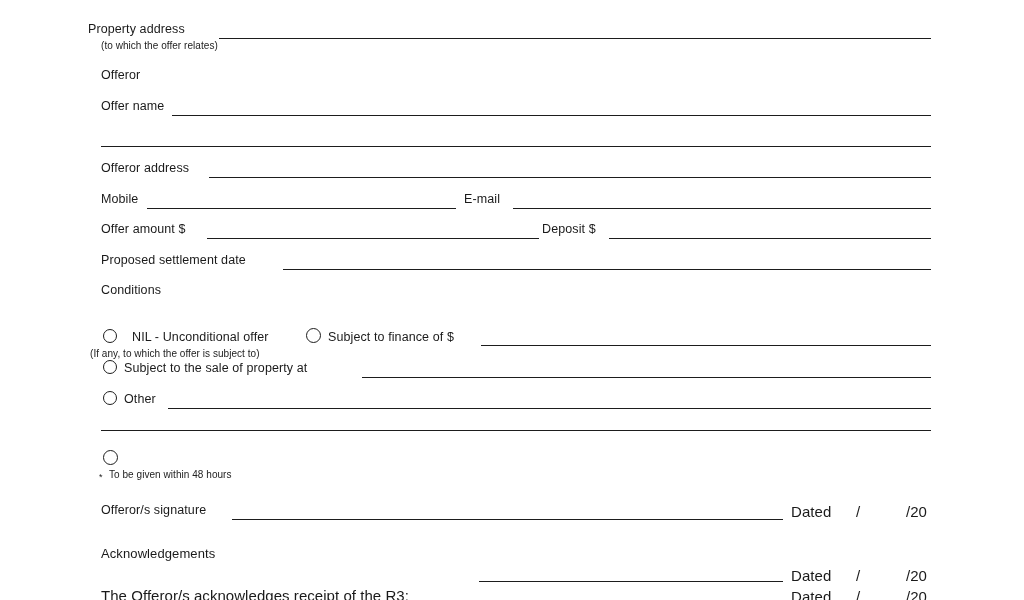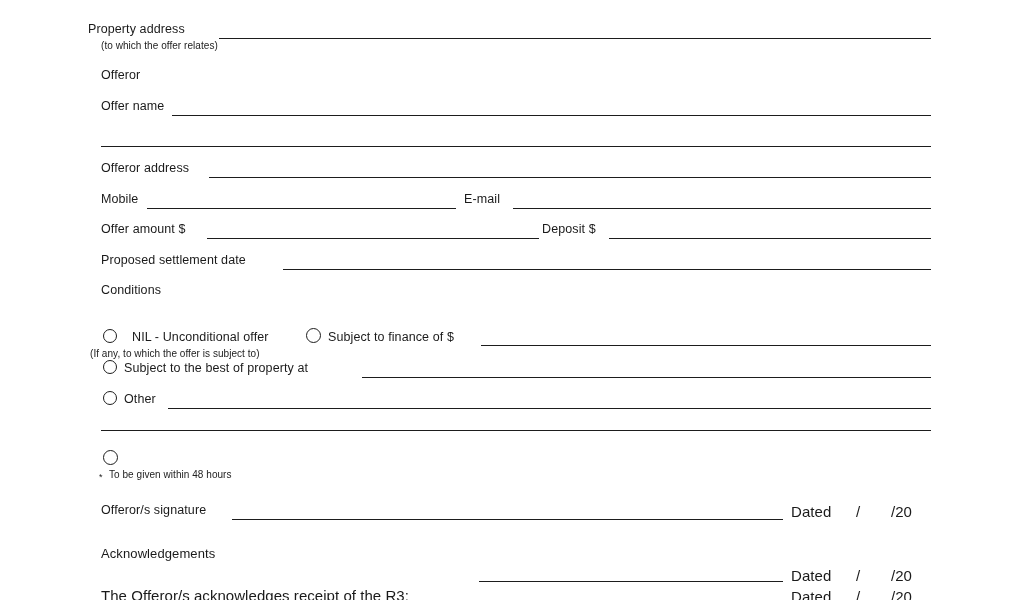--- a/index.html
+++ b/index.html
@@ -74,21 +74,21 @@
   
   .radio {
     position: absolute;
     box-sizing: border-box;
     border: 1.7px solid #1d1d1d;
     border-radius: 50%;
     background: transparent;
   }
   .dated-word { position: absolute; }
   .dated-slash { position: absolute; }
-  .dated-yr { position: absolute; }
+  .dated-yr { position: absolute; margin-left: 15px; }
 
   .footnote-mark {
     position: absolute;
     font-size: 9px;
     line-height: 9px;
   }
 </style>
 </head>
 <body>
 
@@ -128,21 +128,21 @@
   <div class="row lbl-sm" style="left:90px; top:301px;margin-top:48px;">(If any, to which the offer is subject to)</div>
 
   <div class="radio" style="left:103px; top:329px; width:14px; height:14px;"></div>
   <div class="row lbl" style="left:132px; top:330px;">NIL - Unconditional offer</div>
 
   <div class="radio" style="left:306px; top:328px; width:15px; height:15px;"></div>
   <div class="row lbl" style="left:328px; top:330px;">Subject to finance of $</div>
   <div class="rule" style="left:481px; top:345px; width:450px;"></div>
 
   <div class="radio" style="left:103px; top:360px; width:14px; height:14px;"></div>
-  <div class="row lbl" style="left:124px; top:361px;">Subject to the best of property at</div>
+  <div class="row lbl" style="left:124px; top:361px;">Subject to the sale of property at</div>
   <div class="rule" style="left:362px; top:377px; width:569px;"></div>
 
   <div class="radio" style="left:103px; top:391px; width:14px; height:14px;"></div>
   <div class="row lbl" style="left:124px; top:392px;">Other</div>
   <div class="rule" style="left:168px; top:408px; width:763px;"></div>
 
   <div class="rule" style="left:101px; top:430px; width:830px;"></div>
 
   <div class="radio" style="left:103px; top:450px; width:15px; height:15px;"></div>
 

